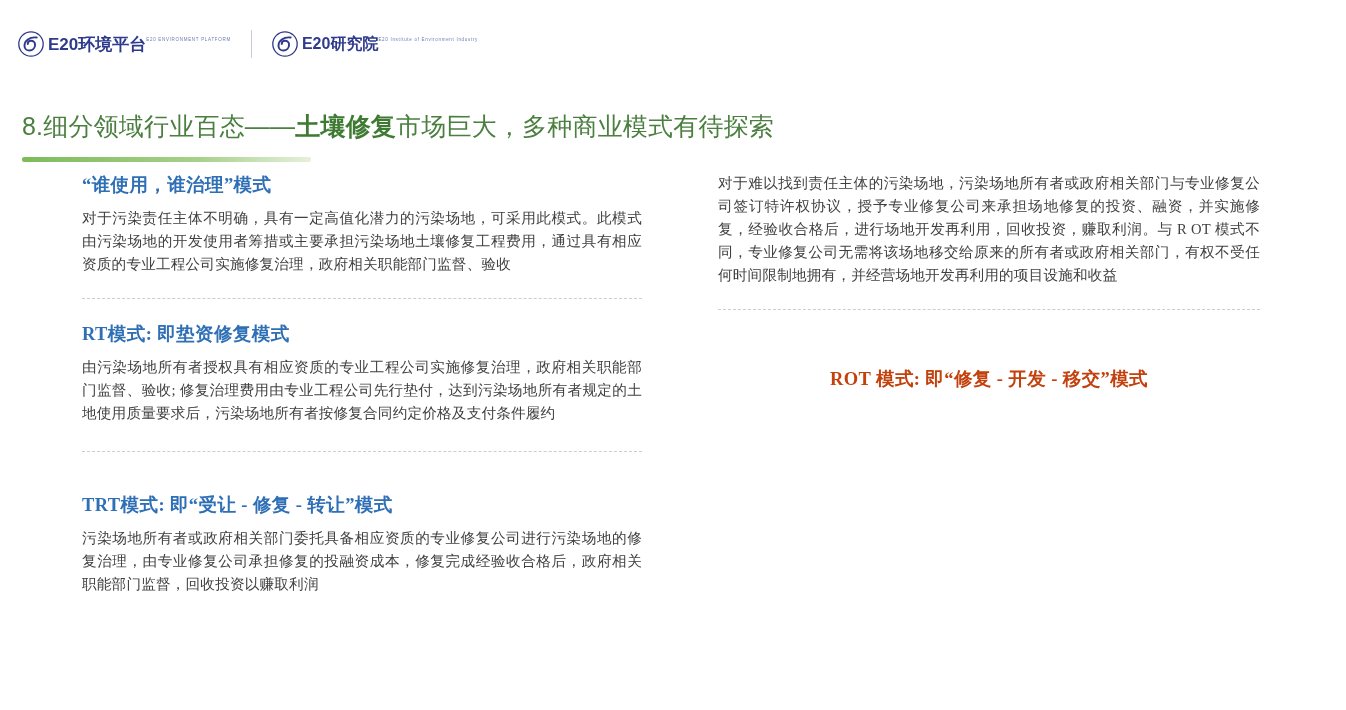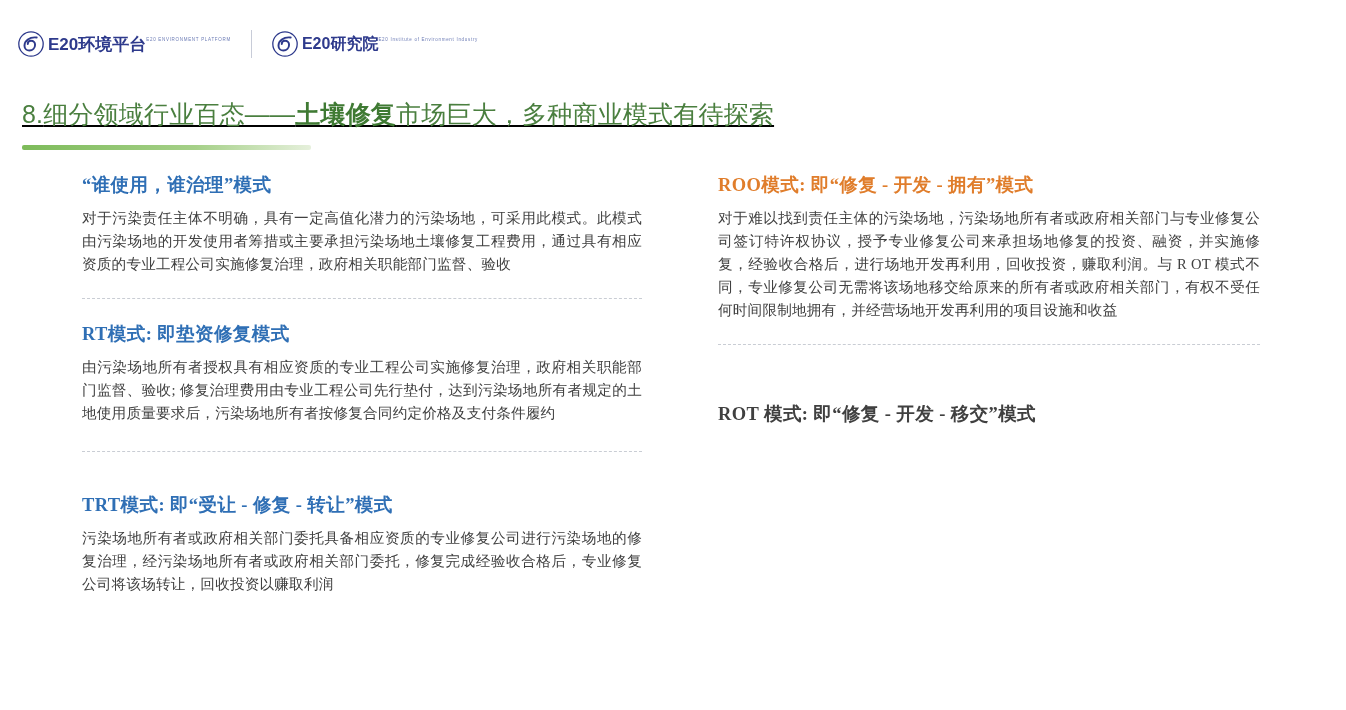--- a/index.html
+++ b/index.html
@@ -56,23 +56,22 @@
     width: 1px;
     height: 28px;
     background: #c8ccd8;
     margin: 0 20px;
   }
   .logo-main-2 { font-size: 16px; font-weight: bold; color: #2e3a8c; }
 
   
   .title-wrap {
     position: absolute;
-    top: 98px; left: 22px;
+    top: 110px; left: 22px;
     width: 1300px;
-    text-decoration: underline;
   }
   .title {
     font-size: 25px;
     color: #4a7f3f;
     font-weight: normal;
     white-space: nowrap;
     letter-spacing: 0.2px;
   }
   .title .num { color: #4a7f3f; }
   .title b { font-weight: bold; color: #3f7a33; }
@@ -116,21 +115,21 @@
   .sep {
     border: 0;
     border-top: 1px dashed #c9cdd4;
     margin: 22px 0 22px 0;
   }
   .sep-wide { margin: 26px 0 40px 0; }
 
   
   .h-blue   { color: #2f6fb5; }
   .h-orange { color: #e07d2b; }
-  .h-purple { color: #404040; }
+  .h-purple { color: #c2410c; text-align: center; }
 
   .spacer-lg { height: 34px; }
 </style>
 </head>
 <body>
 
 <div class="logo-bar">
 
   <div class="logo-block">
     <svg class="logo-swirl" viewBox="0 0 32 32">
@@ -175,28 +174,27 @@
 
     <div class="block">
       <div class="block-head h-blue">RT模式: 即垫资修复模式</div>
       <div class="block-body">由污染场地所有者授权具有相应资质的专业工程公司实施修复治理，政府相关职能部门监督、验收; 修复治理费用由专业工程公司先行垫付，达到污染场地所有者规定的土地使用质量要求后，污染场地所有者按修复合同约定价格及支付条件履约</div>
     </div>
 
     <hr class="sep sep-wide">
 
     <div class="block">
       <div class="block-head h-blue">TRT模式: 即“受让 - 修复 - 转让”模式</div>
-      <div class="block-body">污染场地所有者或政府相关部门委托具备相应资质的专业修复公司进行污染场地的修复治理，经污染场地所有者或政府相关部门委托，修复完成经验收合格后，专业修复公司将该场转让，回收投资以赚取利润</div>
+      <div class="block-body">污染场地所有者或政府相关部门委托具备相应资质的专业修复公司进行污染场地的修复治理，由专业修复公司承担修复的投融资成本，修复完成经验收合格后，政府相关职能部门监督，回收投资以赚取利润</div>
     </div>
   </div>
 
   <div class="col col-right">
 
     <div class="block">
-      <div class="block-head h-orange">ROO模式: 即“修复 - 开发 - 拥有”模式</div>
       <div class="block-body">对于难以找到责任主体的污染场地，污染场地所有者或政府相关部门与专业修复公司签订特许权协议，授予专业修复公司来承担场地修复的投资、融资，并实施修复，经验收合格后，进行场地开发再利用，回收投资，赚取利润。与 R OT 模式不同，专业修复公司无需将该场地移交给原来的所有者或政府相关部门，有权不受任何时间限制地拥有，并经营场地开发再利用的项目设施和收益</div>
     </div>
 
     <hr class="sep">
 
     <div class="spacer-lg"></div>
 
     <div class="block">
       <div class="block-head h-purple">ROT 模式: 即“修复 - 开发 - 移交”模式</div>
     </div>

